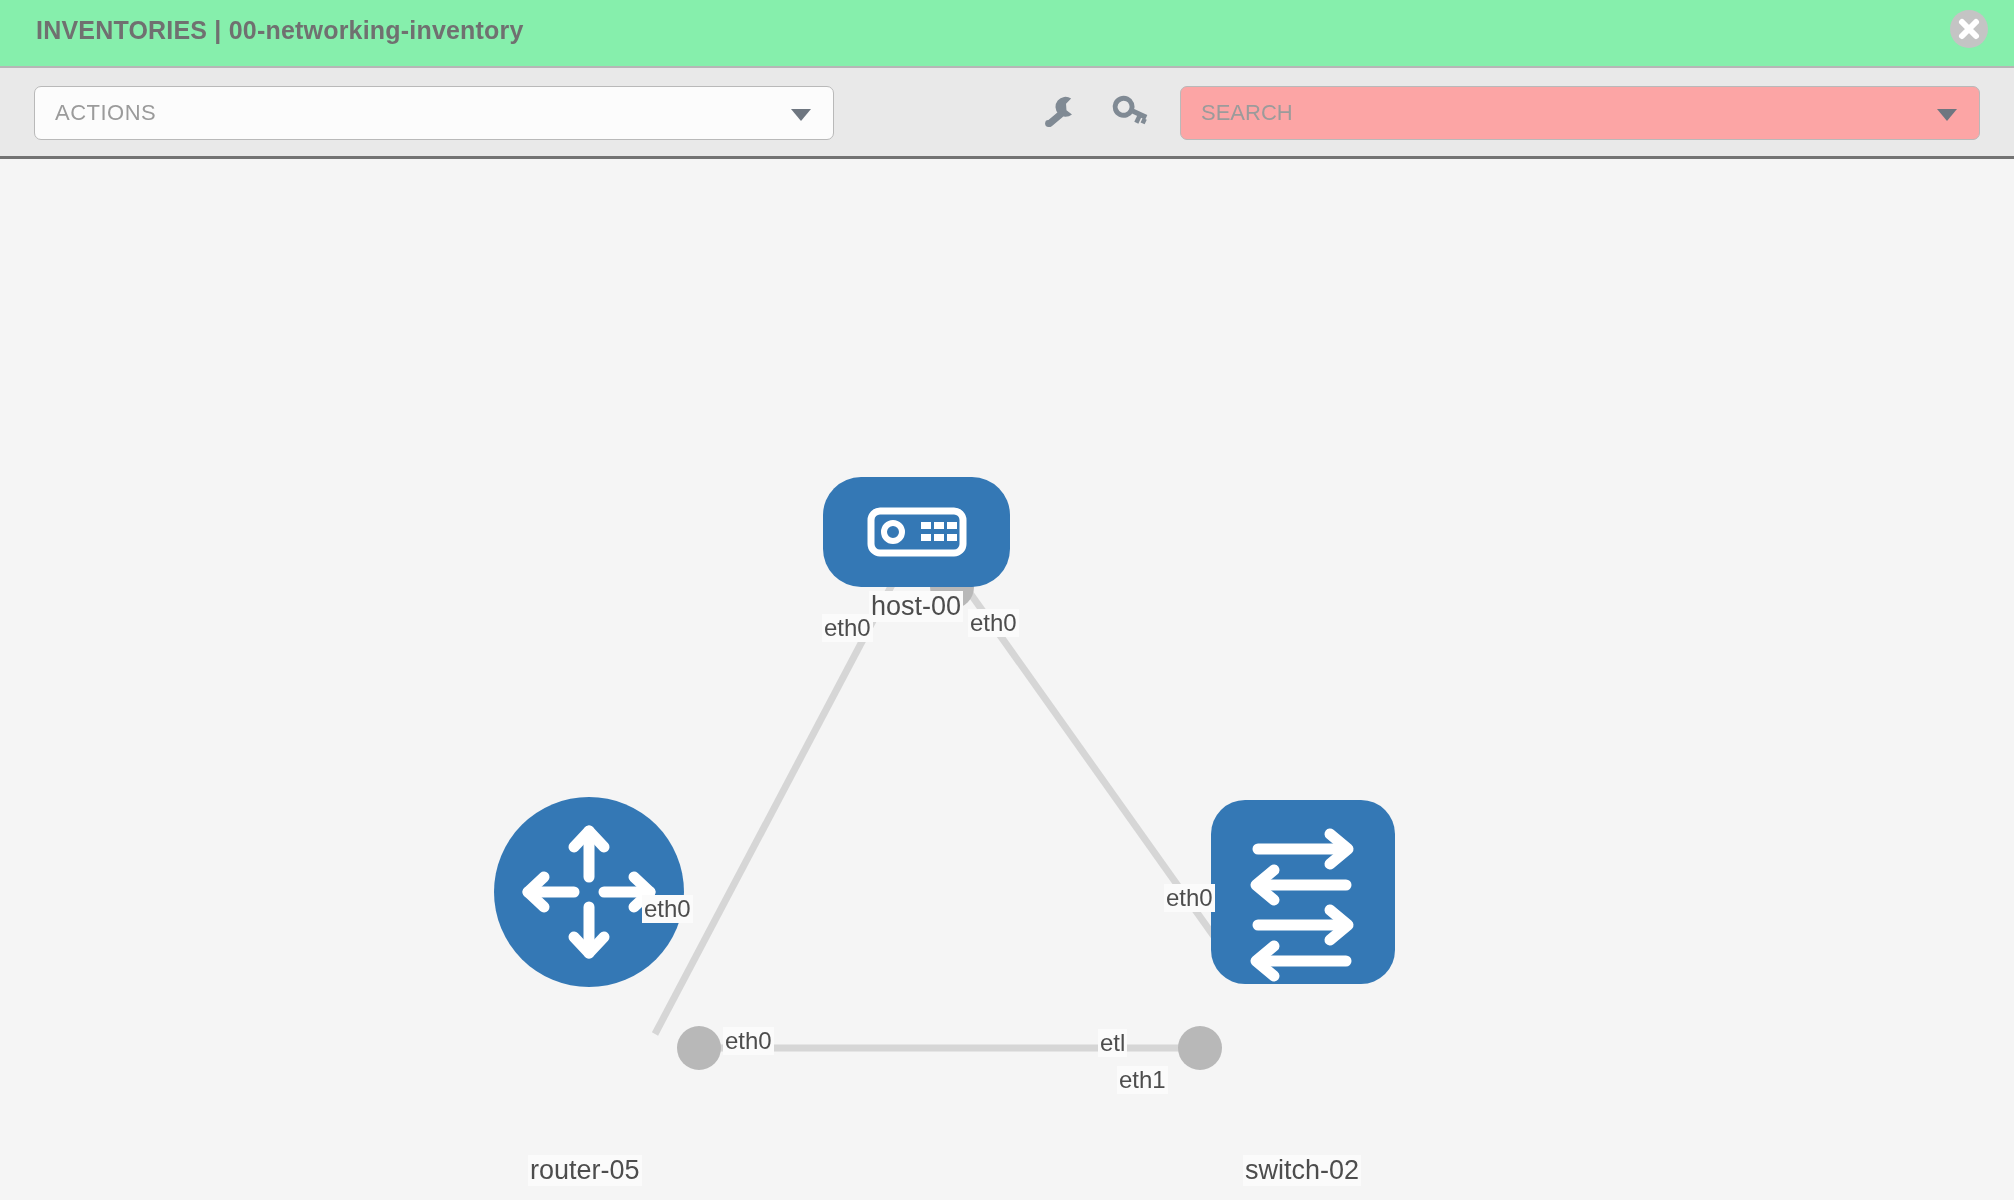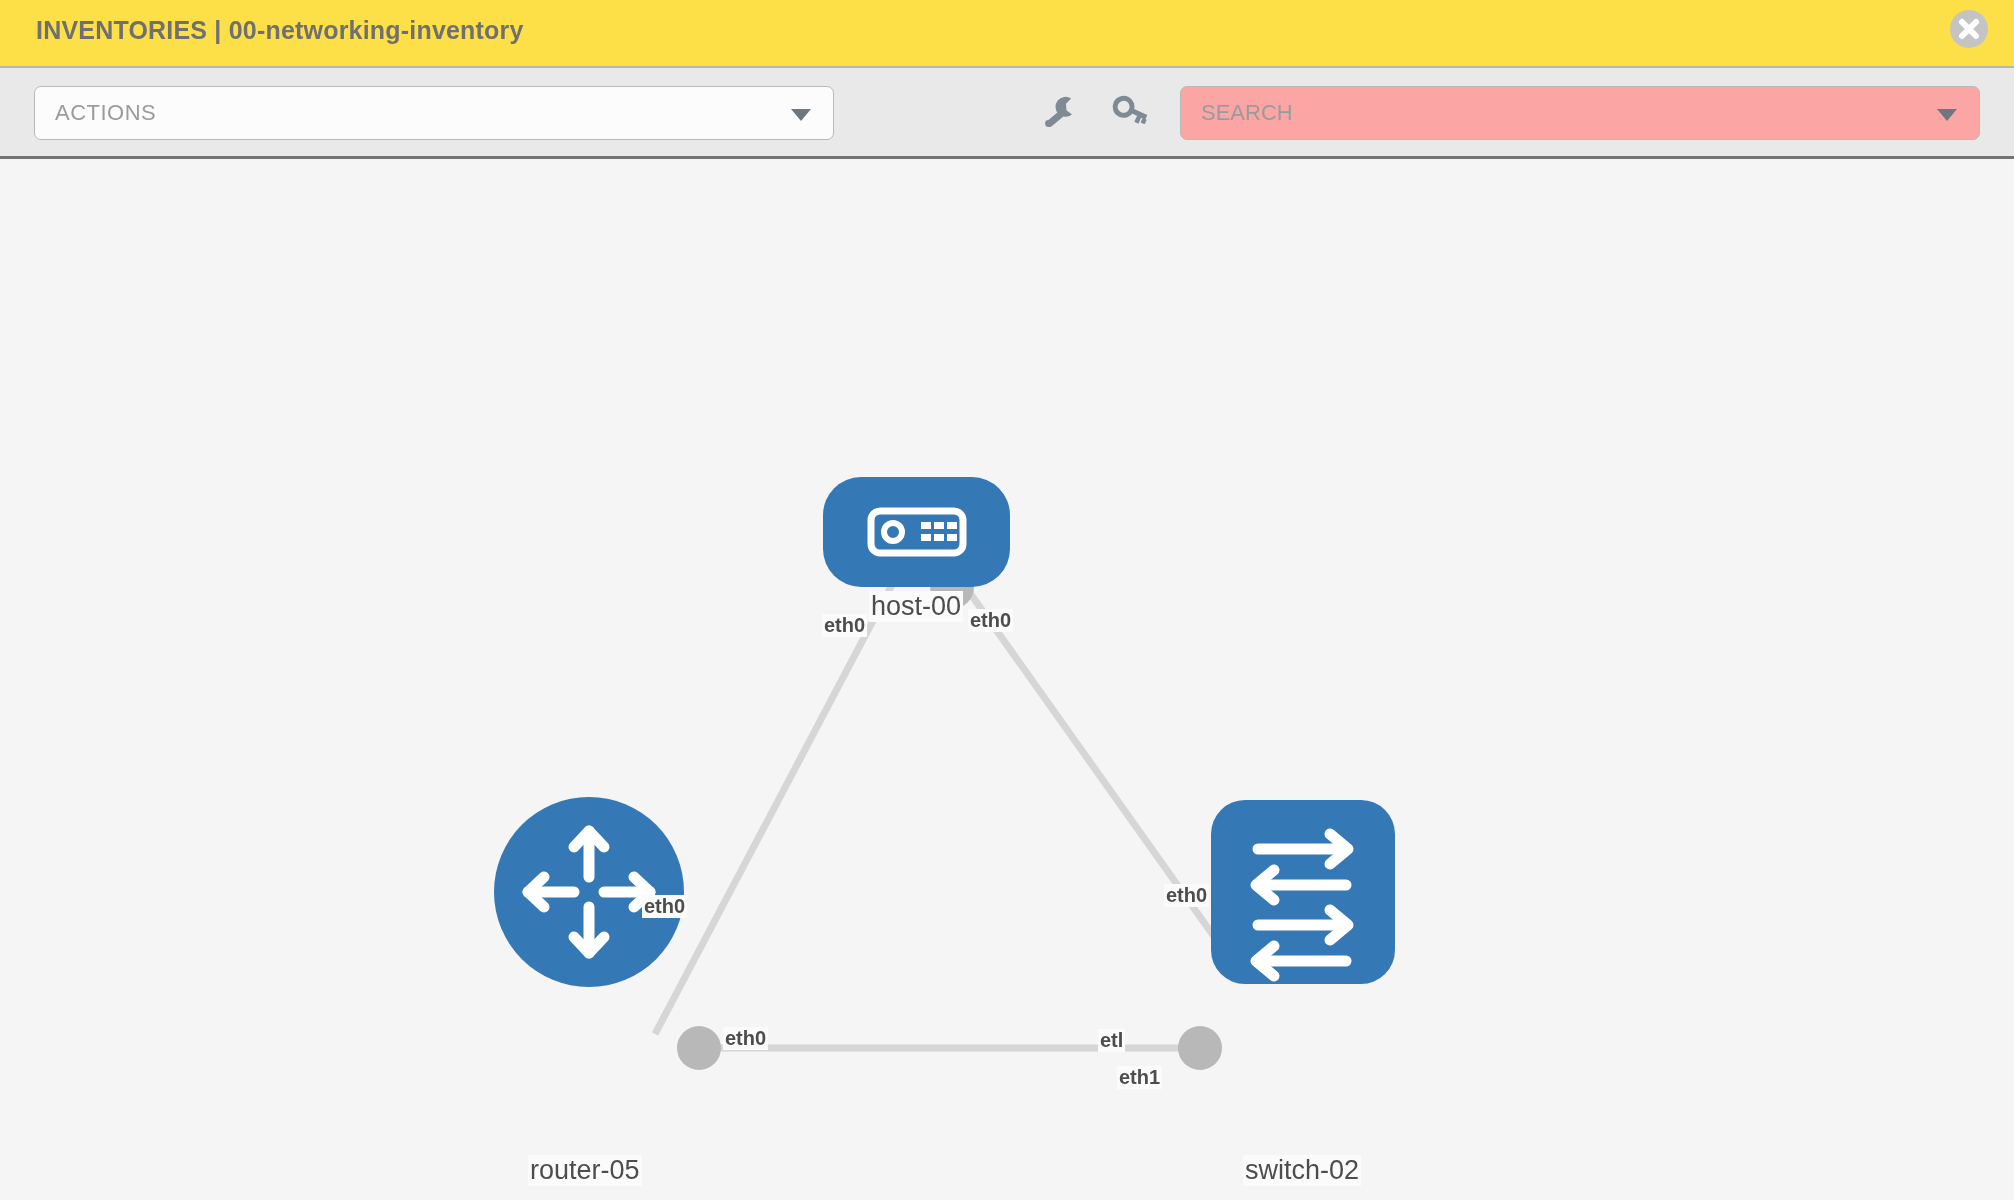--- a/index.html
+++ b/index.html
@@ -10,21 +10,21 @@
     overflow: hidden;
     background: #f5f5f5;
     font-family: "Liberation Sans", sans-serif;
   }
 
   
   #header {
     position: absolute;
     left: 0; top: 0;
     width: 2014px; height: 68px;
-    background: #fde047;
+    background: #86efac;
     border-bottom: 2px solid #b6b6b6;
   }
   #page-title {
     position: absolute;
     left: 36px; top: 16px;
     font-size: 25px;
     font-weight: bold;
     color: #707070;
     letter-spacing: 0.2px;
     white-space: nowrap;
@@ -118,26 +118,25 @@
   .node-label {
     position: absolute;
     font-size: 27px;
     color: #4d4d4d;
     background: #fbfbfb;
     white-space: nowrap;
     padding: 0 2px;
   }
   .iface-label {
     position: absolute;
-    font-size: 20px;
+    font-size: 24px;
     color: #4d4d4d;
     background: #fbfbfb;
     white-space: nowrap;
     padding: 0 2px;
-    font-weight: bold;
   }
 
   
   #zoom-panel {
     position: absolute;
     left: 1622px; top: 1080px;
     width: 392px; height: 120px;
     background: #ffffff;
     border: 2px solid #b9b9b9;
   }

